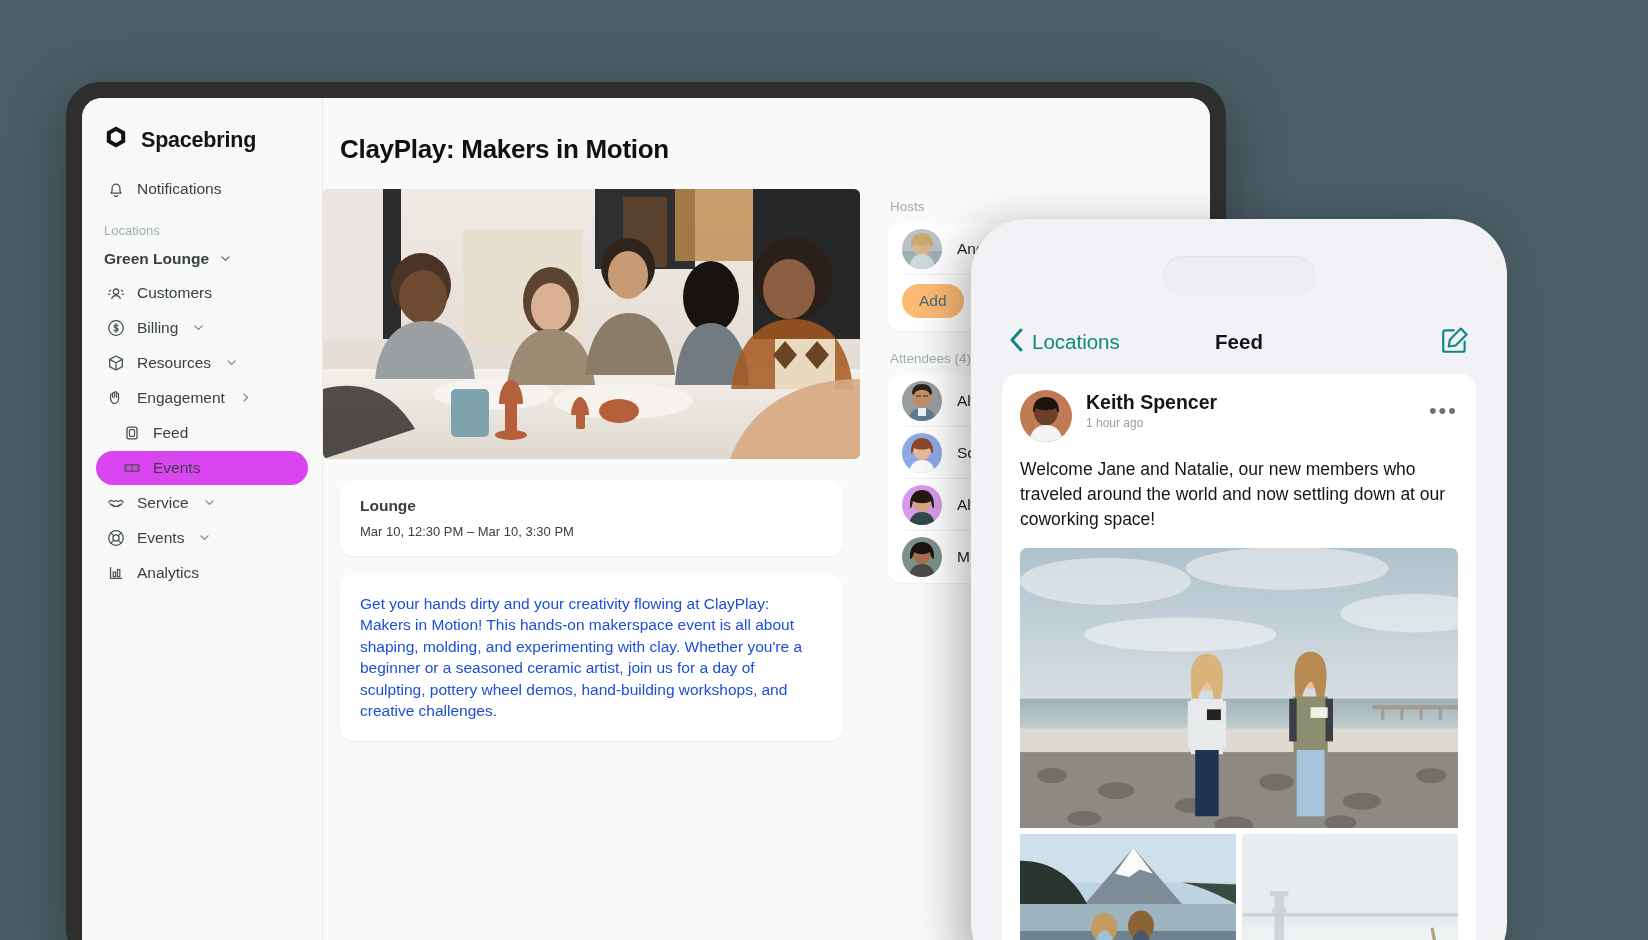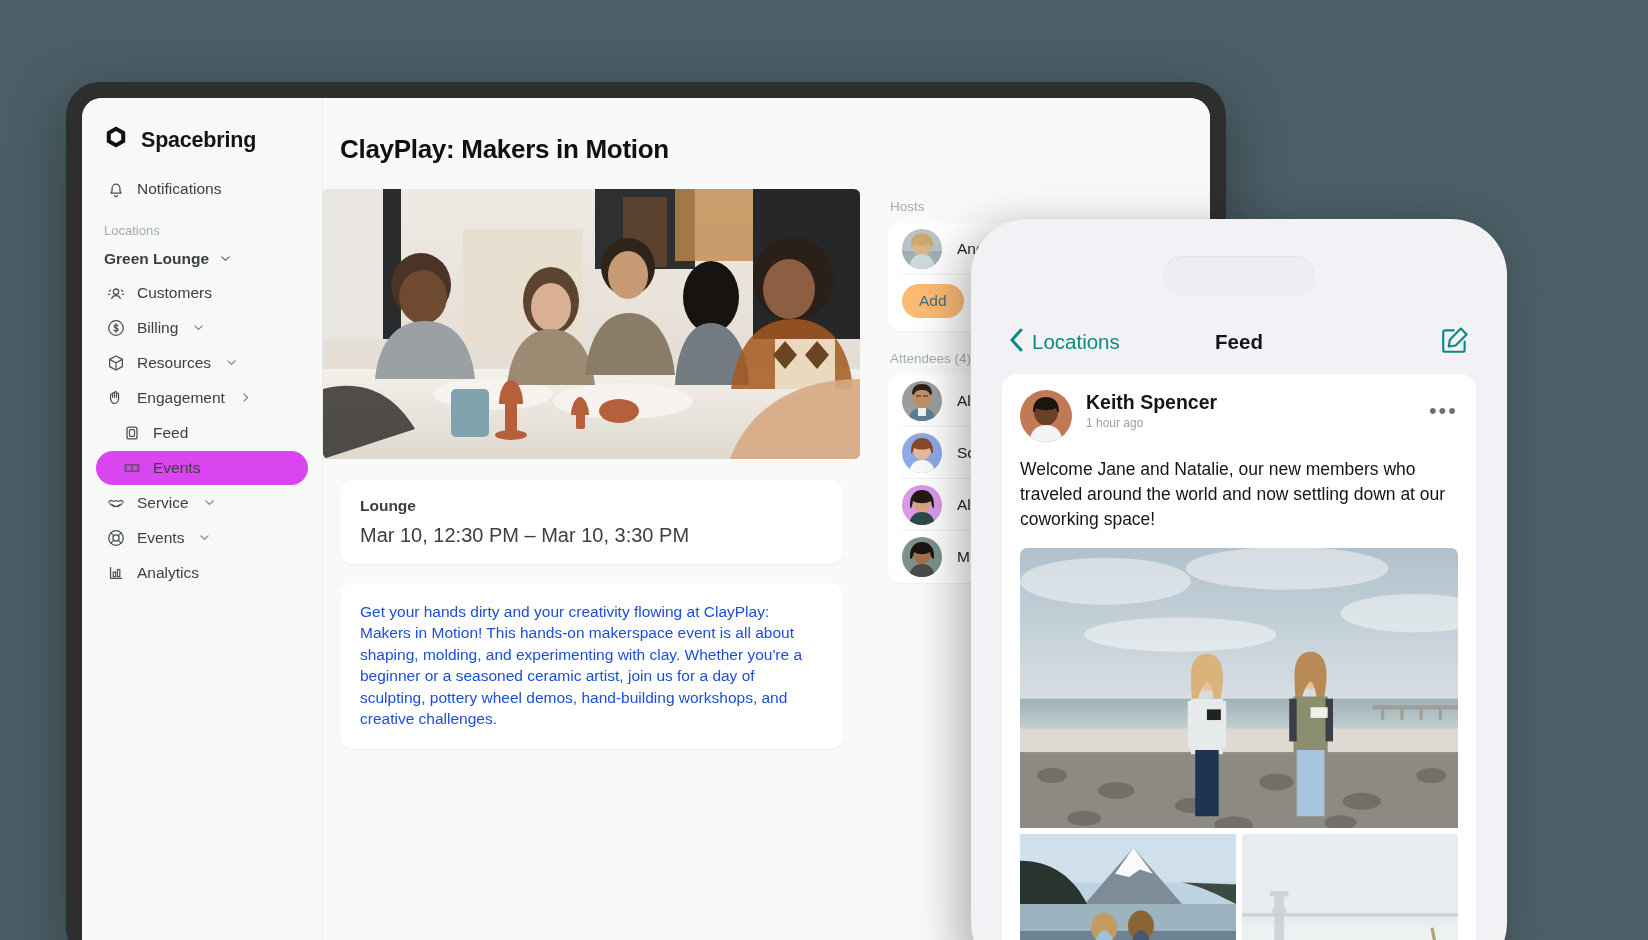--- a/index.html
+++ b/index.html
@@ -68,21 +68,21 @@
     width: 537px; height: 270px; border-radius: 6px; overflow: hidden;
     position: relative; background: #6b6257;
   }
   #event-photo svg { display: block; width: 100%; height: 100%; }
 
   .card {
     background: #fff; border-radius: 13px; margin: 21px 17px 0 17px;
     padding: 17px 20px; box-shadow: 0 1px 2px rgba(16,24,40,.05);
   }
   .card-line1 { font-size: 15.5px; color: #3c4043; margin-bottom: 9px; font-weight: bold; }
-  .card-line2 { font-size: 20px; color: #3c4043; }
+  .card-line2 { font-size: 13px; color: #3c4043; }
   #desc-card { margin-top: 19px; padding: 18px 20px 20px 20px; }
   #desc-card p { font-size: 15.5px; line-height: 1.38; color: #1d4ed8; }
 
   .panel-label { font-size: 13.5px; color: #a4abaf; margin: 10px 0 9px 2px; }
   .people-card { background: #fff; border-radius: 13px; box-shadow: 0 1px 2px rgba(16,24,40,.05); padding: 0 14px; }
   .person-row { display: flex; align-items: center; gap: 15px; height: 52px; border-bottom: 1px solid #eef0f0; }
   .person-row:last-child { border-bottom: none; }
   .person-name { font-size: 15.5px; color: #20242a; white-space: nowrap; }
   .avatar { width: 40px; height: 40px; border-radius: 50%; flex: 0 0 40px; overflow: hidden; }
   .avatar svg { display: block; width: 100%; height: 100%; }

